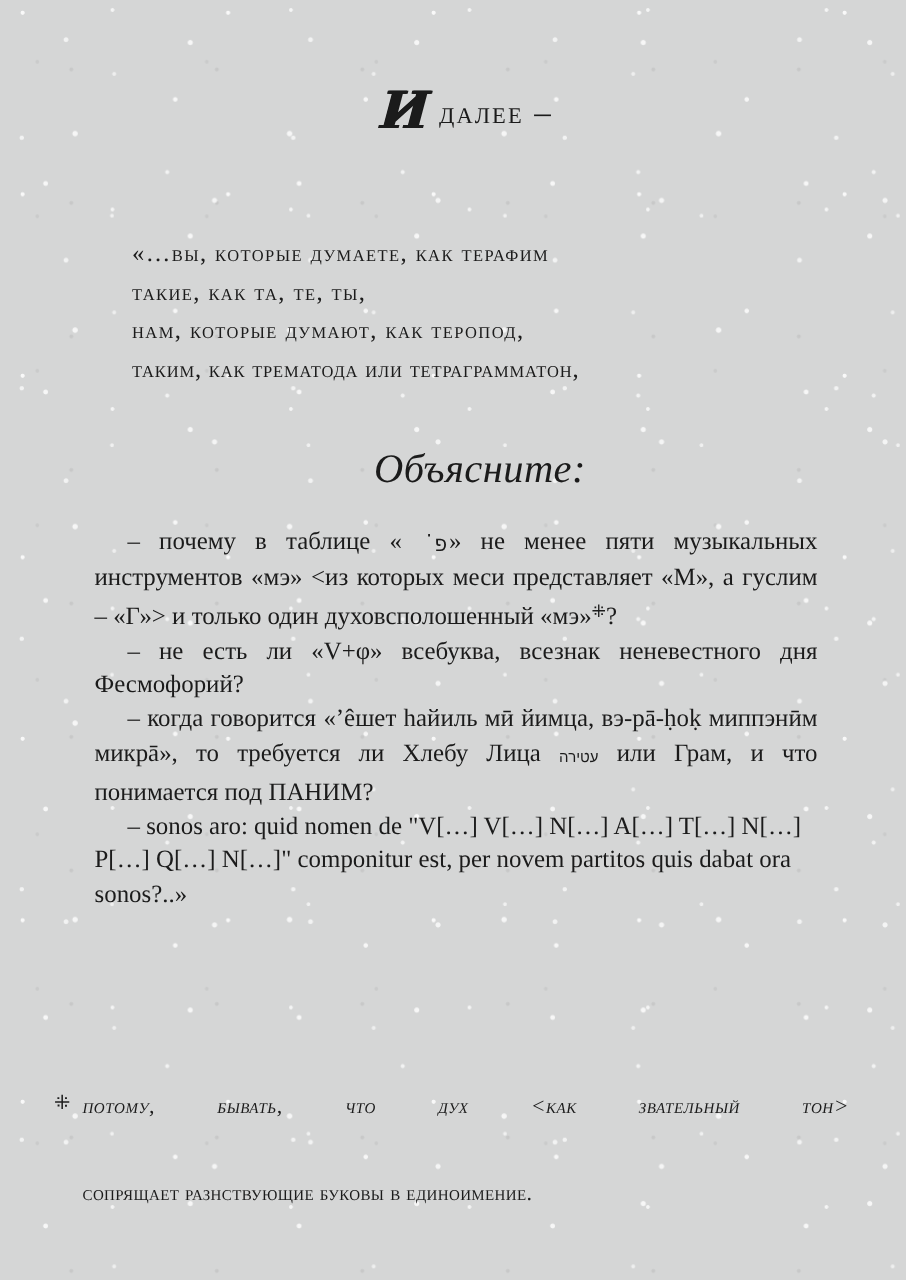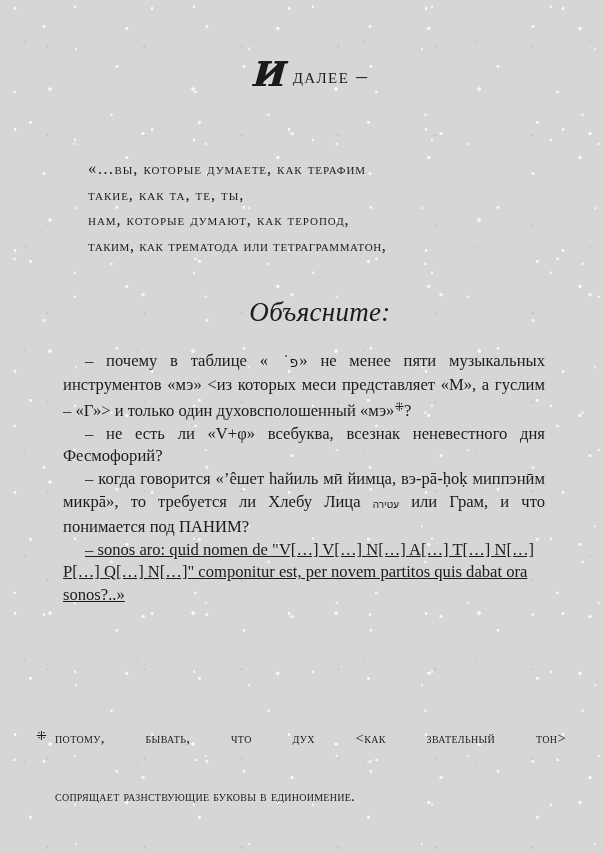--- a/index.html
+++ b/index.html
@@ -157,21 +157,20 @@
   }
   .hebrew {
     font-family: Liberation Sans, sans-serif;
     font-size: 10px;
     direction: rtl;
     unicode-bidi: embed;
     vertical-align: -1px;
   }
   .latin-q {
     font-size: 16.6px;
-    text-decoration: underline;
   }
 
   
   .footnote {
     position: absolute;
     left: 36px;
     top: 727px;
     width: 530px;
   }
   .footnote-mark {
@@ -194,20 +193,21 @@
   .footnote-text .fl2 {
     display: block;
     text-align: left;
     letter-spacing: .25px;
     margin-top: 36px;
   }
   .footnote-text .fl1 {
     display: block;
     text-align: justify;
     text-align-last: justify;
+    font-style: italic;
   }
 </style>
 </head>
 <body style="background-color: rgb(213, 214, 214); color: rgb(27, 27, 27);">
 
 <div id="page-texture"></div>
 <div id="grain"></div>
 
 <div class="sheet">
 

